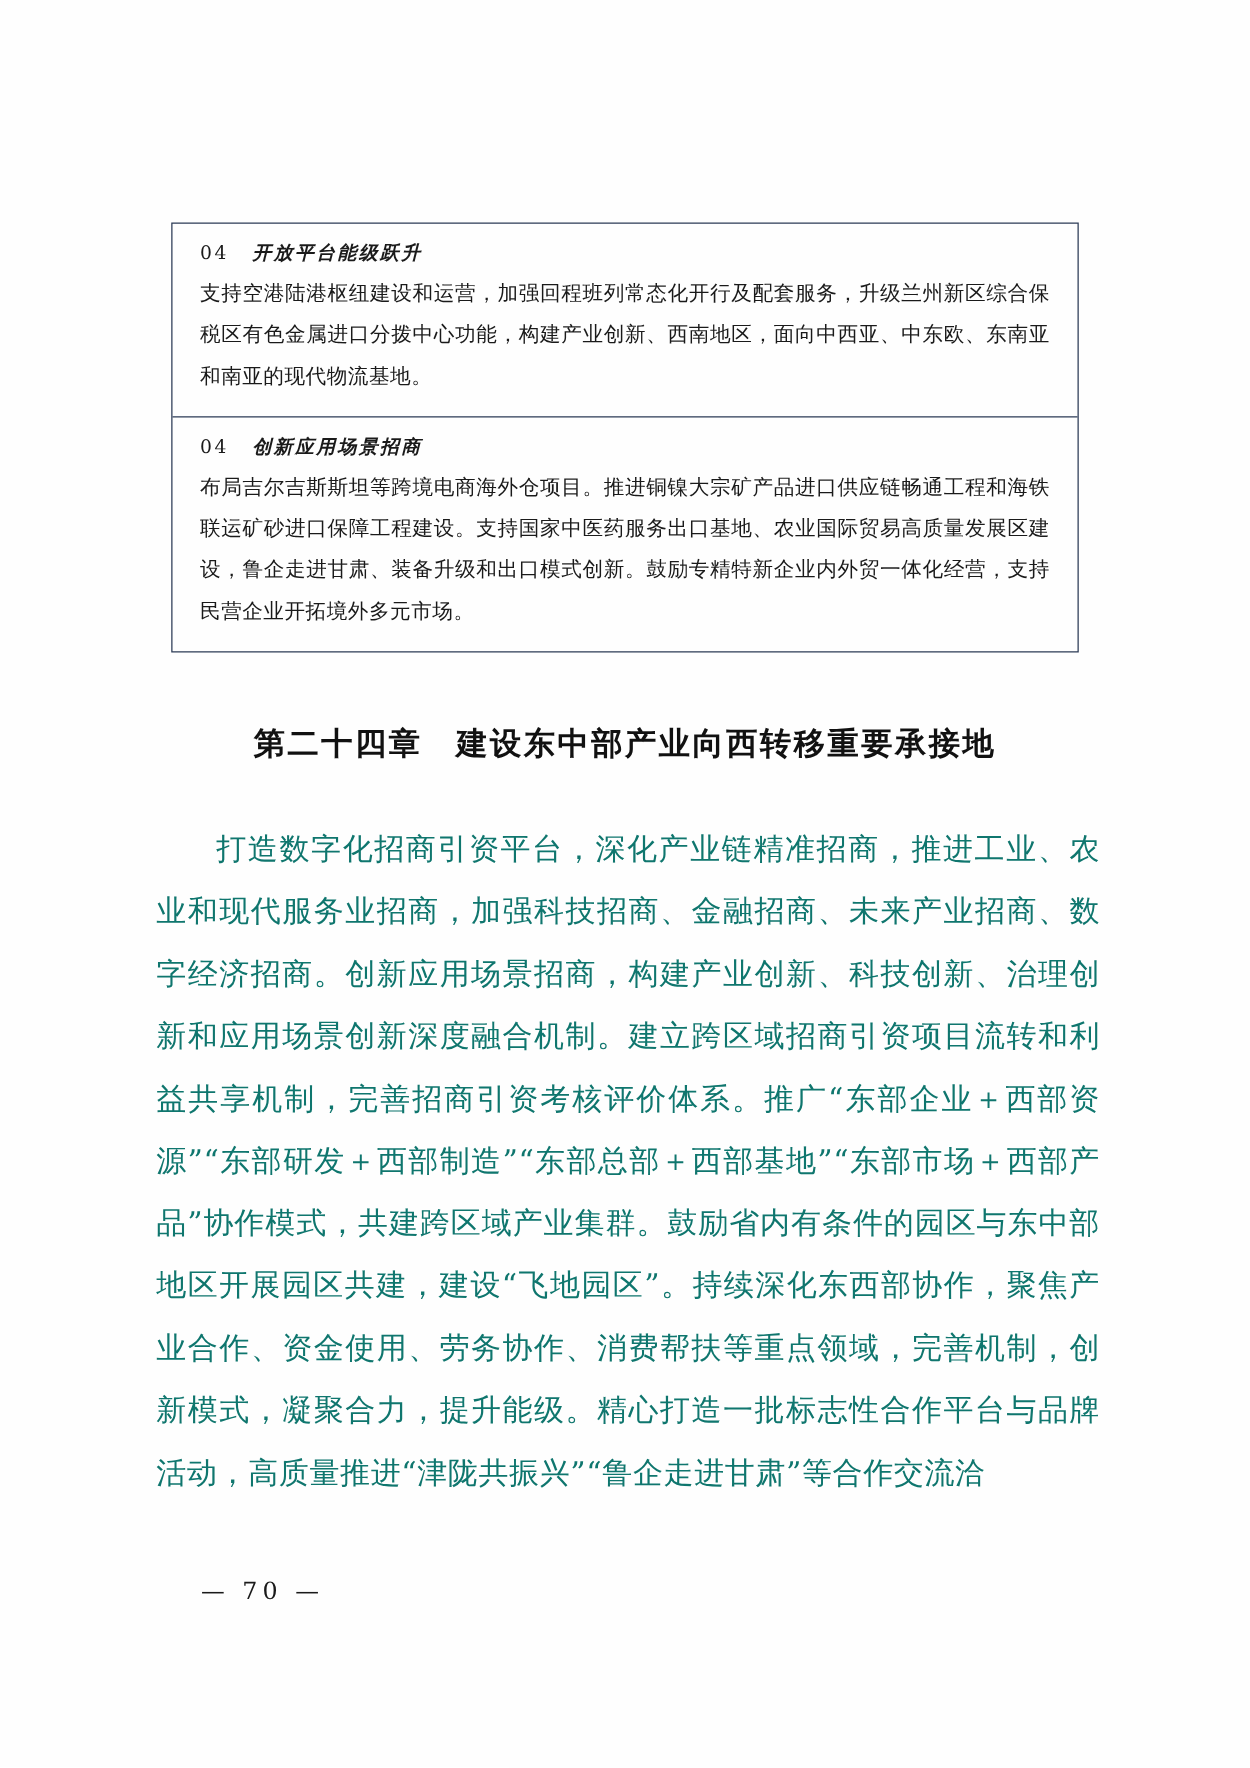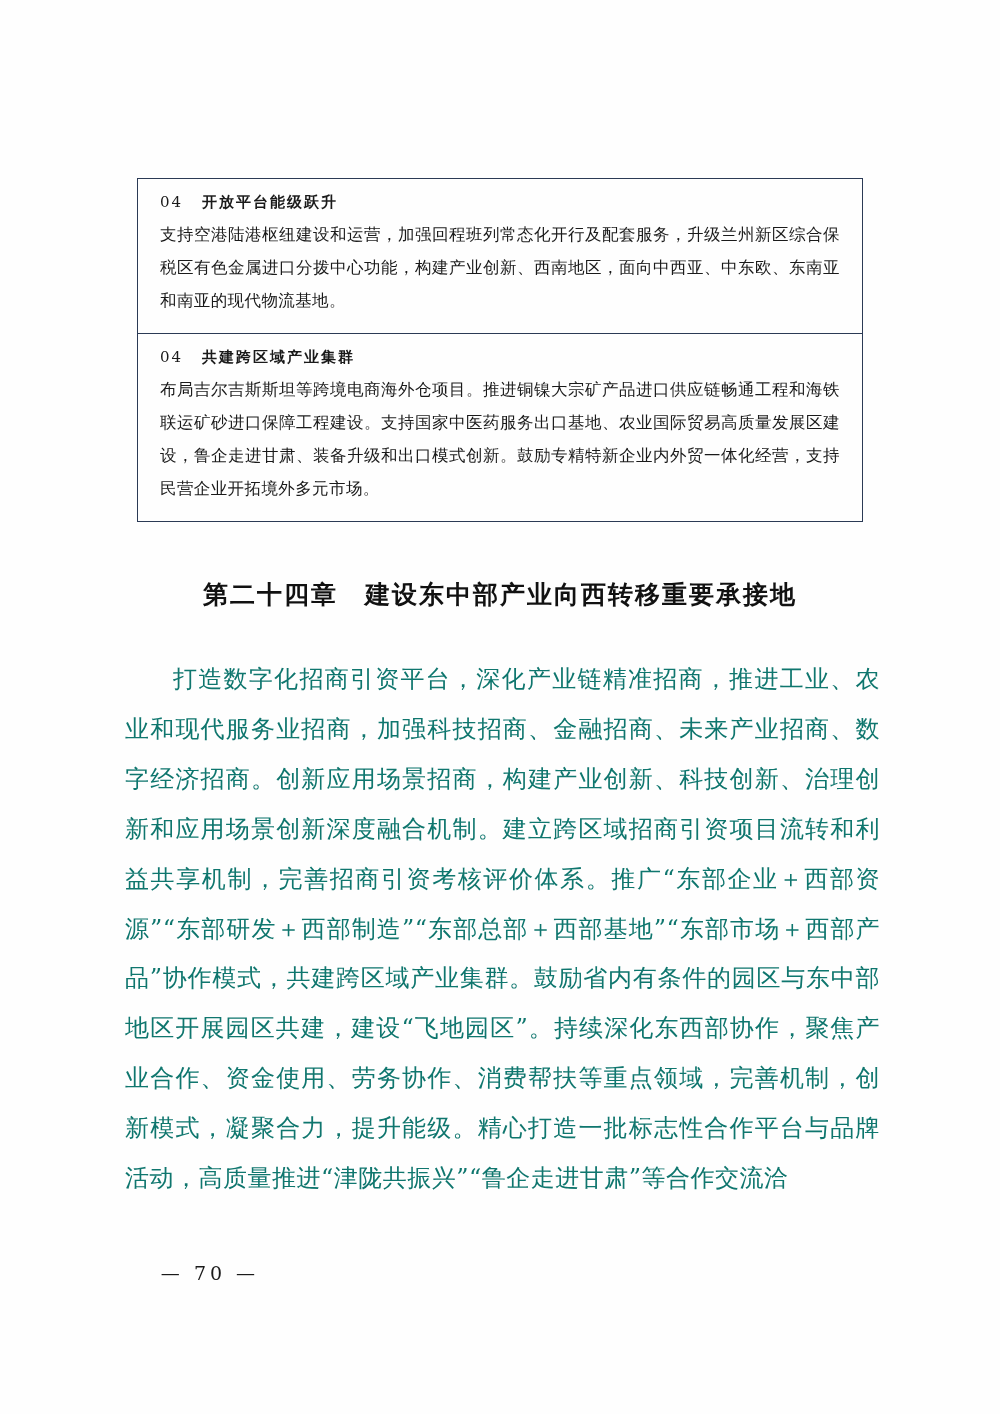--- a/index.html
+++ b/index.html
@@ -46,20 +46,21 @@
   }
   .row-num {
     display: inline-block;
     width: 42px;
     letter-spacing: 2px;
     font-family: "DejaVu Serif", "Liberation Serif", serif;
   }
   .row-title {
     font-weight: 600;
     letter-spacing: 2px;
+    font-style: italic;
   }
   .row-body {
     font-size: 16.5px;
     line-height: 2.0;
     text-align: justify;
     text-justify: inter-ideograph;
     letter-spacing: 0.4px;
   }
 
   
@@ -114,21 +115,21 @@
 
     <div class="box-row">
       <div class="row-head">
         <span class="row-num">04</span><span class="row-title">开放平台能级跃升</span>
       </div>
       <div class="row-body">支持空港陆港枢纽建设和运营，加强回程班列常态化开行及配套服务，升级兰州新区综合保税区有色金属进口分拨中心功能，构建产业创新、西南地区，面向中西亚、中东欧、东南亚和南亚的现代物流基地。</div>
     </div>
 
     <div class="box-row">
       <div class="row-head">
-        <span class="row-num">04</span><span class="row-title">共建跨区域产业集群</span>
+        <span class="row-num">04</span><span class="row-title">创新应用场景招商</span>
       </div>
       <div class="row-body">布局吉尔吉斯斯坦等跨境电商海外仓项目。推进铜镍大宗矿产品进口供应链畅通工程和海铁联运矿砂进口保障工程建设。支持国家中医药服务出口基地、农业国际贸易高质量发展区建设，鲁企走进甘肃、装备升级和出口模式创新。鼓励专精特新企业内外贸一体化经营，支持民营企业开拓境外多元市场。</div>
     </div>
 
   </div>
 
   <div class="chapter-title">第二十四章　建设东中部产业向西转移重要承接地</div>
 
   <div class="body-text">打造数字化招商引资平台，深化产业链精准招商，推进工业、农业和现代服务业招商，加强科技招商、金融招商、未来产业招商、数字经济招商。创新应用场景招商，构建产业创新、科技创新、治理创新和应用场景创新深度融合机制。建立跨区域招商引资项目流转和利益共享机制，完善招商引资考核评价体系。推广“东部企业＋西部资源”“东部研发＋西部制造”“东部总部＋西部基地”“东部市场＋西部产品”协作模式，共建跨区域产业集群。鼓励省内有条件的园区与东中部地区开展园区共建，建设“飞地园区”。持续深化东西部协作，聚焦产业合作、资金使用、劳务协作、消费帮扶等重点领域，完善机制，创新模式，凝聚合力，提升能级。精心打造一批标志性合作平台与品牌活动，高质量推进“津陇共振兴”“鲁企走进甘肃”等合作交流洽</div>
 

